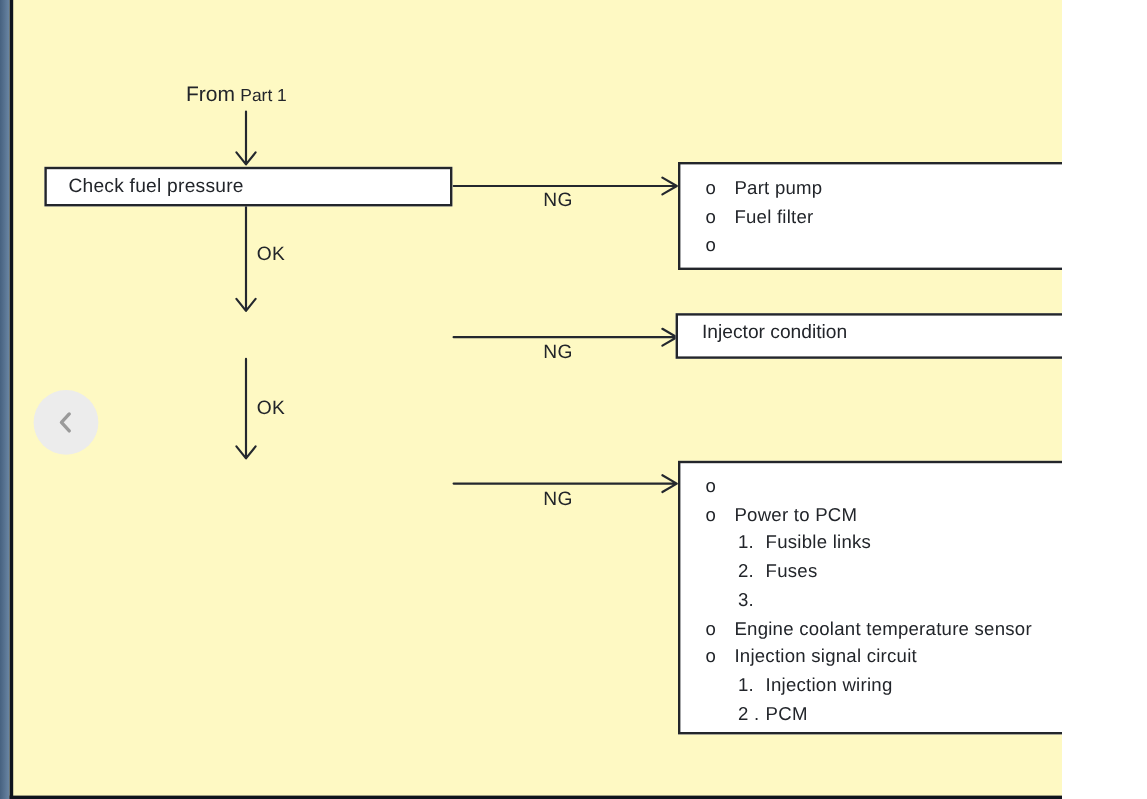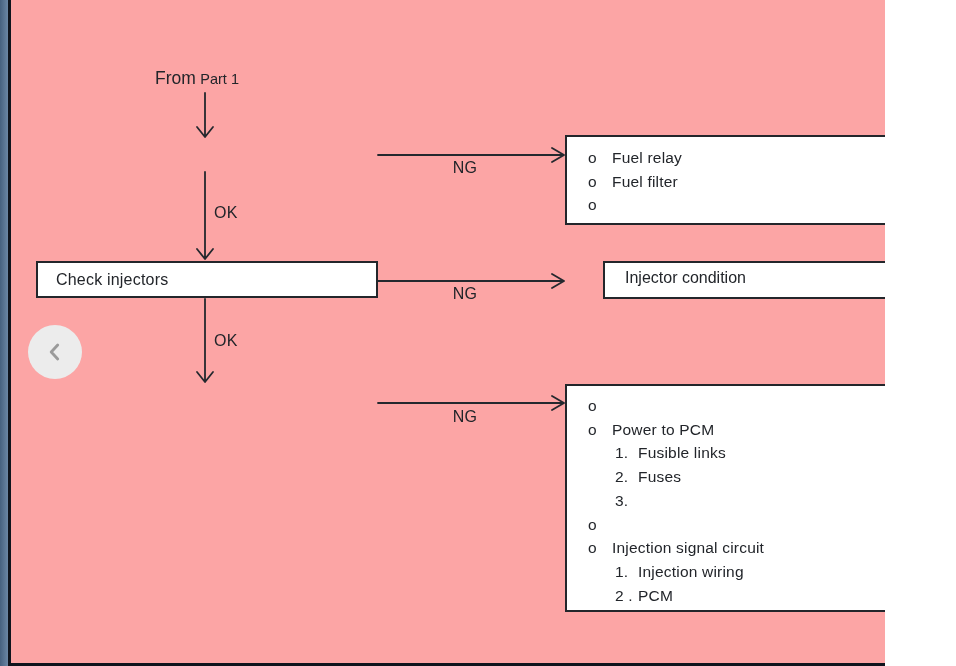--- a/index.html
+++ b/index.html
@@ -1,18 +1,18 @@
 <!DOCTYPE html>
 <html><head>
 <meta charset="utf-8">
 <style>
   html,body{margin:0;padding:0;background:#fff;}
   .stage{
     position:relative;width:885px;height:666px;overflow:hidden;
-    background:#fca5a5;
+    background:#fef9c3;
     font-family:"Liberation Sans","DejaVu Sans",sans-serif;
     color:#22252a;
   }
   
   .edge{position:absolute;top:0;height:666px;}
   .blue-left{left:0;width:8px;background:linear-gradient(90deg,#46617f,#6b87a5);}
   .line-left{left:8px;width:3px;background:#0f141d;}
   .line-right{left:946px;width:4px;background:#0f141d;}
   .blue-right{left:950px;width:6px;background:linear-gradient(90deg,#55718f,#6f8aa8);}
   .line-bottom{position:absolute;left:8px;top:663px;width:942px;height:3px;background:#0f141d;}
@@ -33,60 +33,60 @@
   .lbl{position:absolute;font-size:16px;letter-spacing:.3px;}
   .src{position:absolute;left:155px;top:68px;white-space:nowrap;}
   .src .big{font-size:17.5px;}
   .src .small{font-size:14.5px;}
   .rbox{padding-top:8px;}
   .li{display:flex;line-height:23.7px;font-size:15.5px;letter-spacing:.2px;white-space:nowrap;}
   .li.b{padding-left:21px;}
   .li.b .mk{width:24px;flex:0 0 auto;}
   .li.n{padding-left:48px;}
   .li.n .mk{width:23px;flex:0 0 auto;}
-  .single{display:flex;align-items:center;padding:0 0 4px 20px;font-size:16px;margin-left:40px;}
+  .single{display:flex;align-items:center;padding:0 0 4px 20px;font-size:16px;}
 </style>
 </head>
 <body>
 
 <div class="stage">
 
   <svg class="connectors" width="956" height="666" viewBox="0 0 956 666" fill="none" stroke="#24282e" stroke-width="1.8" stroke-linecap="round" stroke-linejoin="round">
     <path d="M205,93 V136 M197,127 L205,137 L213,127"></path>
     <path d="M205,172 V258 M197,249 L205,259 L213,249"></path>
     <path d="M205,299 V381 M197,372 L205,382 L213,372"></path>
     <path d="M378,155 H562 M552,148 L564,155 L552,162"></path>
     <path d="M378,281 H562 M552,274 L564,281 L552,288"></path>
     <path d="M378,403 H562 M552,396 L564,403 L552,410"></path>
   </svg>
 
   <div class="src">
     <span class="big">From</span>
     <span class="small"> <span>Part 1</span></span>
   </div>
 
+  <div class="box stepbox" style="left:37px;top:139px;width:340px;height:33px;">
+    <span>Check fuel pressure</span>
+  </div>
   <div class="lbl" style="left:433px;top:159px;width:64px;text-align:center;">NG</div>
   <div class="lbl" style="left:214px;top:204px;">OK</div>
   <div class="box rbox" style="left:565px;top:135px;width:338px;height:90px;padding-top:9px;">
     <div class="li b">
       <span class="mk">o</span>
-      <span>Fuel relay</span>
+      <span>Part pump</span>
     </div>
     <div class="li b">
       <span class="mk">o</span>
       <span>Fuel filter</span>
     </div>
     <div class="li b">
       <span class="mk">o</span>
     </div>
   </div>
 
-  <div class="box stepbox" style="left:36px;top:261px;width:342px;height:37px;">
-    <span>Check injectors</span>
-  </div>
   <div class="lbl" style="left:433px;top:285px;width:64px;text-align:center;">NG</div>
   <div class="lbl" style="left:214px;top:332px;">OK</div>
   <div class="box single" style="left:563px;top:261px;width:340px;height:38px;">
     <span>Injector condition</span>
   </div>
 
   <div class="lbl" style="left:433px;top:408px;width:64px;text-align:center;">NG</div>
   <div class="box rbox" style="left:565px;top:384px;width:338px;height:228px;">
     <div class="li b">
       <span class="mk">o</span>
@@ -101,20 +101,21 @@
     </div>
     <div class="li n">
       <span class="mk">2.</span>
       <span>Fuses</span>
     </div>
     <div class="li n">
       <span class="mk">3.</span>
     </div>
     <div class="li b">
       <span class="mk">o</span>
+      <span>Engine coolant temperature sensor</span>
     </div>
     <div class="li b">
       <span class="mk">o</span>
       <span>Injection signal circuit</span>
     </div>
     <div class="li n">
       <span class="mk">1.</span>
       <span>Injection wiring</span>
     </div>
     <div class="li n">

